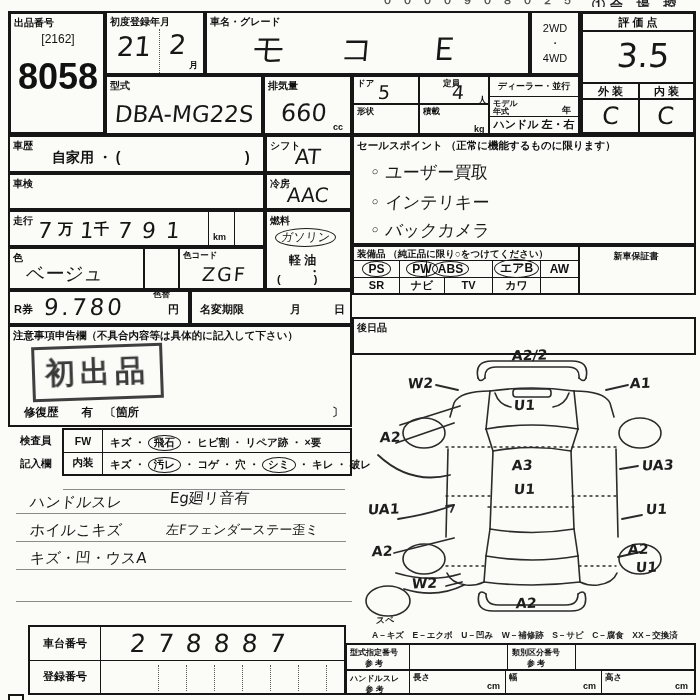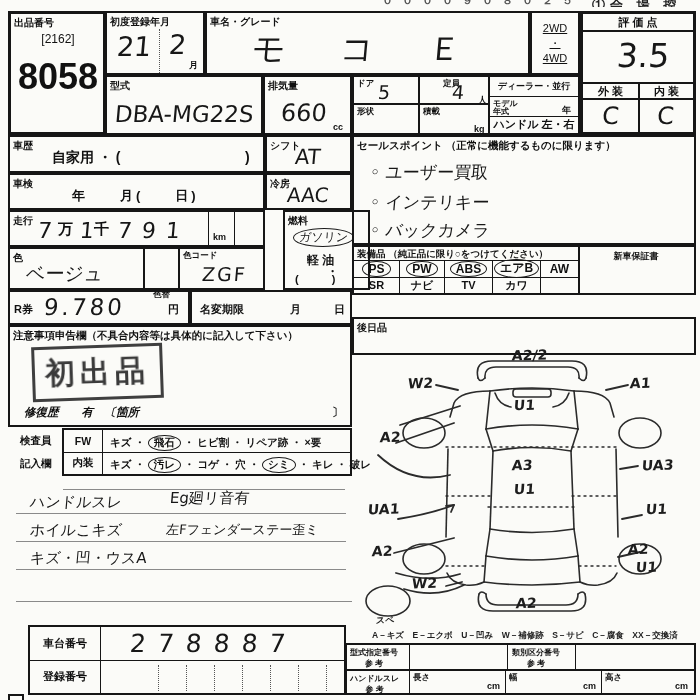--- a/index.html
+++ b/index.html
@@ -46,21 +46,21 @@
     <div class="hw pr" style="left:62px;top:16px;font-size:27px;">2</div>
     <span class="lbl" style="left:82px;top:46px;font-size:9px;">月</span>
   </div>
 
   <div class="box" style="left:205px;top:11px;width:325px;height:64px;">
     <span class="lbl" style="left:3px;top:2px;">車名・グレード</span>
     <div class="hw pr" style="left:45px;top:14px;font-size:33px;letter-spacing:22px;">モ コ Ｅ</div>
   </div>
 
   <div class="box" style="left:530px;top:11px;width:50px;height:64px;">
-    <div class="pr" style="left:0;top:8px;width:46px;text-align:center;font-size:11px;line-height:1.35;text-decoration:underline;">
+    <div class="pr" style="left:0;top:8px;width:46px;text-align:center;font-size:11px;line-height:1.35;">
       <div>2WD</div>
       <div>・</div>
       <div>4WD</div>
     </div>
   </div>
 
   <div class="box thick" style="left:580px;top:11px;width:116px;height:124px;">
     <div class="cell" style="left:0;top:0;width:110px;height:18px;border-bottom:2px solid #161616;font-size:11px;font-weight:bold;">評 価 点</div>
     <div class="hw pr" style="left:34px;top:22px;font-size:33px;">3.5</div>
     <div class="cell" style="left:0;top:68px;width:55px;height:18px;border-top:2px solid #161616;border-bottom:2px solid #161616;font-size:11px;font-weight:bold;">外 装</div>
@@ -113,40 +113,39 @@
     <div class="pr" style="left:42px;top:12px;font-size:14px;font-weight:bold;">自家用 ・ (</div>
     <div class="pr" style="left:235px;top:12px;font-size:14px;font-weight:bold;">)</div>
   </div>
   <div class="box" style="left:265px;top:135px;width:87px;height:38px;">
     <span class="lbl" style="left:3px;top:2px;">シフト</span>
     <div class="hw pr" style="left:28px;top:8px;font-size:21px;">AT</div>
   </div>
 
   <div class="box" style="left:8px;top:173px;width:257px;height:37px;">
     <span class="lbl" style="left:3px;top:2px;">車検</span>
-    <div class="pr" style="left:62px;top:12px;font-size:13px;font-weight:bold;letter-spacing:3px;">年　　月(　　日)</div>
   </div>
   <div class="box" style="left:265px;top:173px;width:87px;height:37px;">
     <span class="lbl" style="left:3px;top:2px;">冷房</span>
     <div class="hw pr" style="left:20px;top:8px;font-size:20px;">AAC</div>
   </div>
 
   <div class="box" style="left:8px;top:210px;width:257px;height:37px;">
     <span class="lbl" style="left:3px;top:2px;">走行</span>
     <div class="hw pr" style="left:28px;top:6px;font-size:22px;">7</div>
     <span class="pr" style="left:48px;top:8px;font-size:15px;font-weight:bold;">万</span>
     <div class="hw pr" style="left:70px;top:6px;font-size:22px;">1</div>
     <span class="pr" style="left:84px;top:8px;font-size:15px;font-weight:bold;">千</span>
     <div class="hw pr" style="left:108px;top:6px;font-size:22px;letter-spacing:10px;">791</div>
     <div class="vline" style="left:198px;top:0;height:33px;"></div>
     <span class="lbl" style="left:203px;top:20px;font-size:9px;">km</span>
     <div class="vline" style="left:224px;top:0;height:33px;"></div>
   </div>
 
-  <div class="box" style="left:265px;top:210px;width:87px;height:80px;margin-left:18px;">
+  <div class="box" style="left:265px;top:210px;width:87px;height:80px;">
     <span class="lbl" style="left:3px;top:2px;">燃料</span>
     <div class="hw pr" style="left:8px;top:16px;font-size:12px;"><span class="circ">ガソリン</span></div>
     <div class="pr" style="left:22px;top:40px;font-size:12px;font-weight:bold;">軽 油</div>
     <div class="pr" style="left:42px;top:52px;font-size:11px;font-weight:bold;">・</div>
     <div class="pr" style="left:10px;top:60px;font-size:11px;font-weight:bold;">(　　　)</div>
   </div>
 
   <div class="box" style="left:8px;top:247px;width:137px;height:43px;">
     <span class="lbl" style="left:3px;top:2px;">色</span>
     <div class="hw pr" style="left:16px;top:12px;font-size:19px;">ベージュ</div>
@@ -166,41 +165,41 @@
   </div>
   <div class="box" style="left:190px;top:290px;width:162px;height:35px;">
     <span class="lbl" style="left:8px;top:10px;font-size:11px;">名変期限</span>
     <span class="lbl" style="left:98px;top:10px;font-size:11px;">月</span>
     <span class="lbl" style="left:142px;top:10px;font-size:11px;">日</span>
   </div>
 
   <div class="box" style="left:8px;top:325px;width:344px;height:102px;">
     <span class="lbl" style="left:3px;top:2px;font-size:10.5px;">注意事項申告欄（不具合内容等は具体的に記入して下さい）</span>
     <div class="stamp" style="left:22px;top:18px;">初出品</div>
-    <div class="pr" style="left:14px;top:78px;font-size:11.5px;font-weight:bold;font-style:italic;">修復歴　　有　〔箇所</div>
+    <div class="pr" style="left:14px;top:78px;font-size:11.5px;font-weight:bold;">修復歴　　有　〔箇所</div>
     <div class="pr" style="left:322px;top:78px;font-size:11.5px;font-weight:bold;">〕</div>
   </div>
 
   <div class="box" style="left:352px;top:135px;width:344px;height:110px;">
     <span class="lbl" style="left:3px;top:2px;font-size:10.5px;">セールスポイント （正常に機能するものに限ります）</span>
     <div class="hw pr" style="left:16px;top:24px;font-size:17px;"><span>◦</span> <span>ユーザー買取</span></div>
     <div class="hw pr" style="left:16px;top:54px;font-size:17px;"><span>◦</span> <span>インテリキー</span></div>
     <div class="hw pr" style="left:16px;top:82px;font-size:17px;"><span>◦</span> <span>バックカメラ</span></div>
   </div>
 
   <div class="box" style="left:352px;top:245px;width:344px;height:50px;">
     <span class="lbl" style="left:3px;top:1px;font-size:9.5px;">装備品 （純正品に限り○をつけてください）</span>
     <div class="hline" style="left:0;top:13px;width:224px;"></div>
     <div class="cell" style="left:0px;top:13px;width:45px;height:17px;font-size:12px;font-weight:bold;">
         <span class="circ">PS</span>
       </div>
     <div class="cell" style="left:45px;top:13px;width:45px;height:17px;font-size:12px;font-weight:bold;border-left:1.5px solid #161616;">
         <span class="circ">PW</span>
       </div>
-    <div class="cell" style="left:90px;top:13px;width:48px;height:17px;font-size:12px;font-weight:bold;border-left:1.5px solid #161616;">
+    <div class="cell" style="left:72px;top:13px;width:48px;height:17px;font-size:12px;font-weight:bold;border-left:1.5px solid #161616;">
         <span class="circ">ABS</span>
       </div>
     <div class="cell" style="left:138px;top:13px;width:48px;height:17px;font-size:12px;font-weight:bold;border-left:1.5px solid #161616;">
         <span class="circ">エアB</span>
       </div>
     <div class="cell" style="left:186px;top:13px;width:38px;height:17px;font-size:12px;font-weight:bold;border-left:1.5px solid #161616;">
         <span>AW</span>
       </div>
     <div class="hline" style="left:0;top:30px;width:224px;"></div>
     <div class="cell" style="left:0px;top:30px;width:45px;height:16px;font-size:11px;font-weight:bold;">

